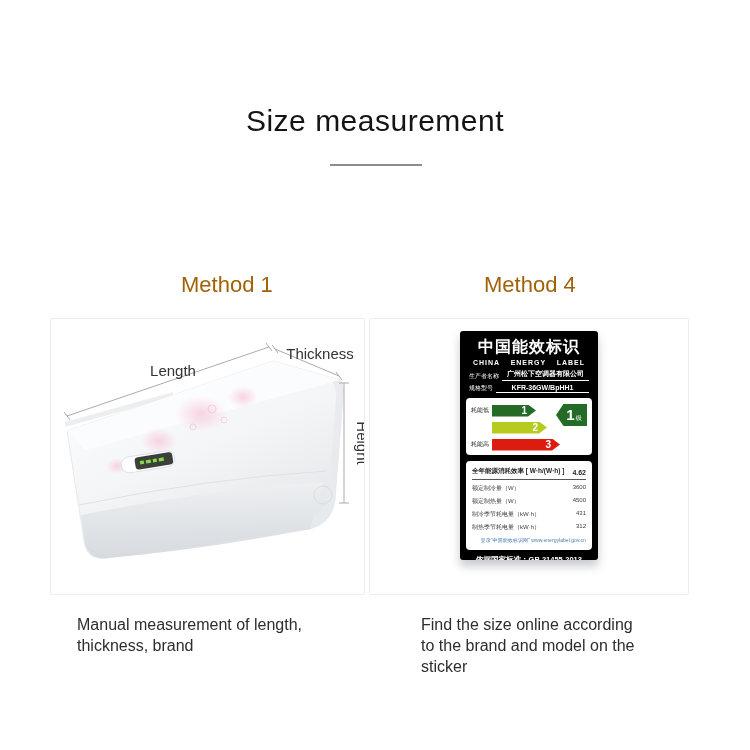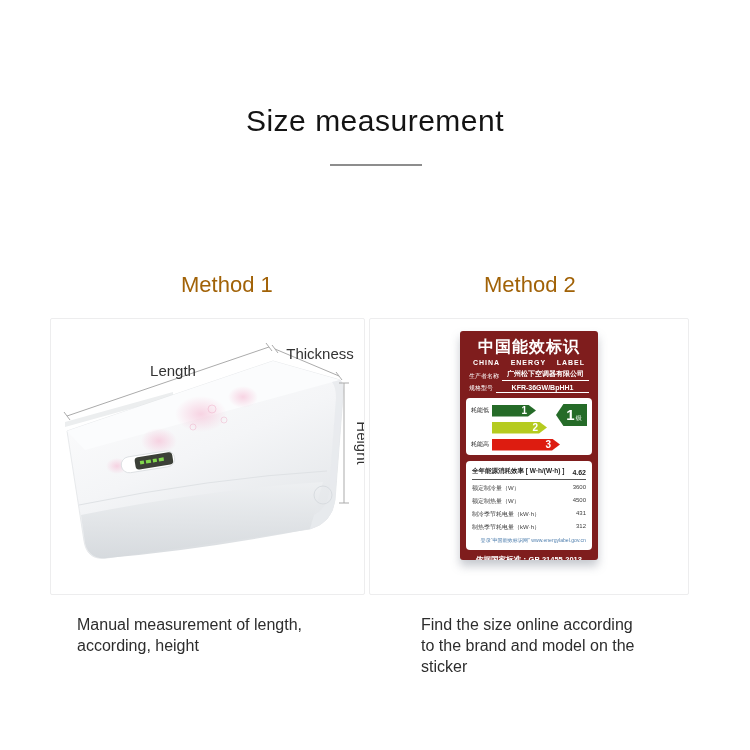--- a/index.html
+++ b/index.html
@@ -18,21 +18,21 @@
   .panel-m1 { left:50px; width:315px; }
   .panel-m2 { left:369px; width:320px; }
 
   .caption { position:absolute; top:614px; font-size:16px; line-height:21px;
              color:#2d2d2d; white-space:pre-line; }
   .cap1 { left:77px; width:285px; }
   .cap2 { left:405px; width:285px;margin-left:16px; }
 
   
   .energy-label { position:absolute; left:90px; top:12px; width:138px; height:229px;
-                  background:#7f1d1d; border-radius:3px; color:#fff;
+                  background:#000000; border-radius:3px; color:#fff;
                   box-shadow:0 6px 10px rgba(104,114,128,.38); overflow:hidden; }
   .el-title { margin-top:6px; text-align:center; font-size:16px; font-weight:bold; letter-spacing:1px; }
   .el-sub { display:flex; justify-content:space-between; margin:1px 13px 0;
             font-size:7px; font-weight:bold; letter-spacing:1px; }
   .el-field { display:flex; align-items:flex-end; margin:3px 9px 0; }
   .el-field .fl { font-size:6px; white-space:nowrap; }
   .el-field .fv { flex:1; text-align:center; font-size:7px; font-weight:bold;
                   border-bottom:1px solid #fff; padding-bottom:1px; margin-left:3px; white-space:nowrap; }
   .el-grades { position:relative; margin:5px 6px 0; background:#fff; border-radius:4px;
                padding:5px 5px 2px; height:50px; }
@@ -63,21 +63,21 @@
 </style>
 </head>
 <body>
 
 <div class="page">
 
   <div class="title">Size measurement</div>
   <div class="divider"></div>
 
   <div class="m-heading mh1">Method 1</div>
-  <div class="m-heading mh2">Method 2</div>
+  <div class="m-heading mh2">Method 4</div>
 
   <div class="panel panel-m1">
     <svg width="313" height="275" viewBox="0 0 313 275">
       <defs>
         <linearGradient id="bodyGrad" x1="0" y1="0" x2="0.6" y2="1">
           <stop offset="0" stop-color="#ffffff"></stop>
           <stop offset="0.55" stop-color="#f4f5f7"></stop>
           <stop offset="1" stop-color="#e3e6e9"></stop>
         </linearGradient>
         <linearGradient id="lipGrad" x1="0" y1="0" x2="0" y2="1">
@@ -204,18 +204,18 @@
           <span>312</span>
         </div>
         <div class="t-note">登录“中国能效标识网” www.energylabel.gov.cn</div>
       </div>
 
       <div class="el-standard">依据国家标准：GB 21455-2013</div>
     </div>
   </div>
 
   <div class="caption cap1">Manual measurement of length,
-according, height</div>
+thickness, brand</div>
   <div class="caption cap2">Find the size online according
 to the brand and model on the
 sticker</div>
 
 </div>
 
 </body></html>

